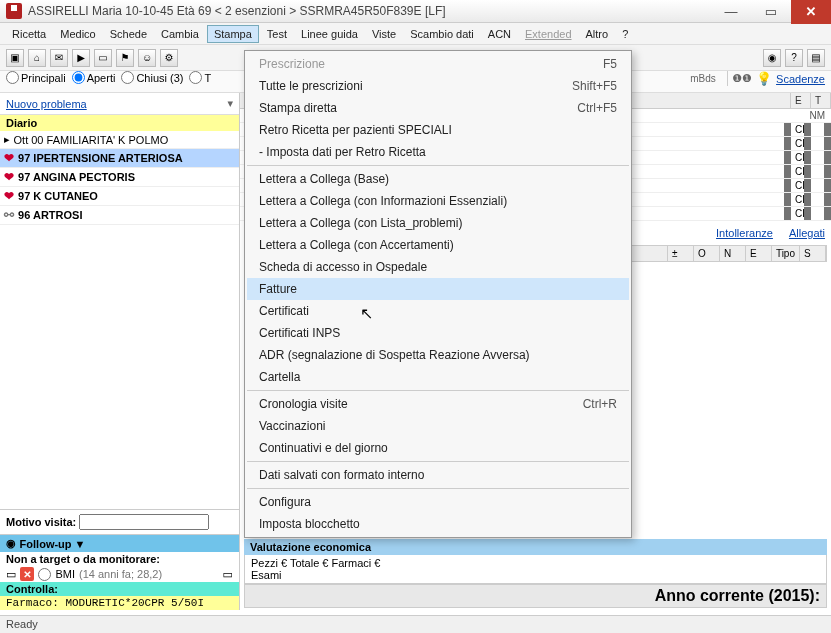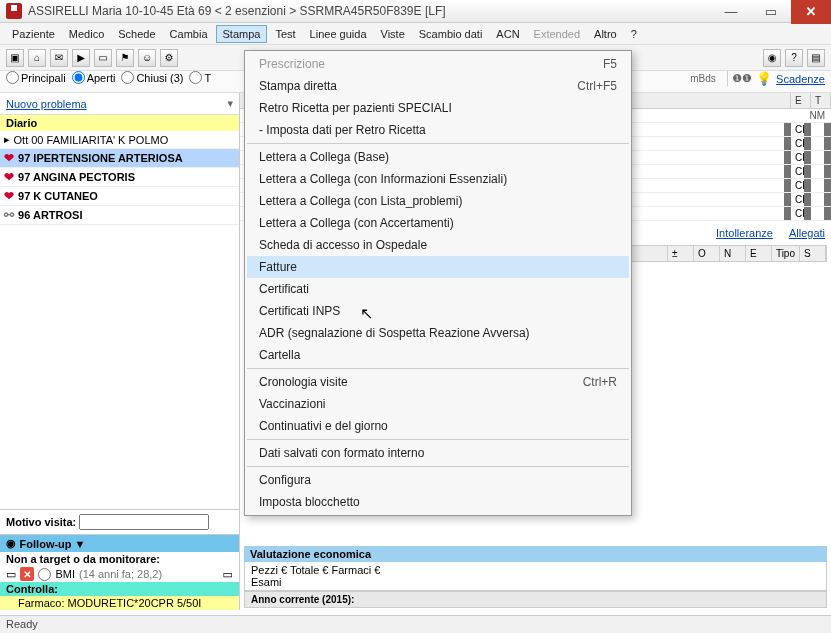--- a/index.html
+++ b/index.html
@@ -11,21 +11,21 @@
 .titlebar .appicon::before { content:""; position:absolute; top:2px; left:5px; width:6px; height:6px; background:#fff; }
 .titlebar .title { flex: 1; color: #444; font-size: 12px; }
 .winbtns { display: flex; }
 .winbtn { width: 40px; height: 26px; display:flex; align-items:center; justify-content:center; font-size:13px; color:#444; }
 .winbtn.close { background: #c0392b; color: #fff; font-weight:bold; }
 
 
 .menubar { height: 22px; display: flex; align-items: center; padding: 0 6px; background: #f4f4f4; border-bottom: 1px solid #ddd; gap: 2px; }
 .menubar .mi { padding: 2px 6px; font-size: 11px; color:#222; }
 .menubar .mi.open { background: #cfe6fb; border:1px solid #7ab; }
-.menubar .mi.disabled { color:#999; }
+.menubar .mi.disabled { color:#999;text-decoration:underline; }
 
 
 .toolbar { height: 26px; background:#f4f4f4; border-bottom:1px solid #ddd; display:flex; align-items:center; padding:0 6px; gap:4px; }
 .tb { width:18px; height:18px; border:1px solid #bbb; background:linear-gradient(#fff,#e0e0e0); display:flex; align-items:center; justify-content:center; font-size:10px; }
 
 
 .filters { height: 22px; display:flex; align-items:flex-start; padding:0 6px; gap:6px; border-bottom:1px solid #ddd; background:#fafafa; }
 .filters label { display:flex; align-items:center; gap:2px; font-size:11px; }
 .filters input[type=radio]{ margin:0; }
 .filters .rightcap { margin-left:auto; display:flex; align-items:center; gap:4px; color:#666; }
@@ -51,21 +51,21 @@
 .motivo { padding:4px 6px; border-top:1px solid #ccc; }
 .motivo input { width: 130px; font-size:11px; }
 
 
 .followblk { border-top:1px solid #ccc; }
 .folhead { background:#70c3ea; color:#000; padding:2px 6px; font-weight:bold; display:flex; align-items:center; gap:4px; }
 .folrow { padding:1px 6px; font-size:11px; display:flex; align-items:center; gap:4px; }
 .folrow .redx { width:14px; height:14px; background:#e74c3c; color:#fff; display:flex; align-items:center; justify-content:center; font-weight:bold; font-size:10px; border-radius:2px; }
 .folrow .gray { color:#777; }
 .ctrl { background:#5eead4; padding:1px 6px; font-weight:bold; }
-.farmaco { background:#ffff99; padding:1px 18px; font-size:11px; }
+.farmaco { background:#ffff99; padding:1px 6px; font-size:11px;font-family:Liberation Mono, monospace; }
 
 
 .gridhead { display:flex; background:#eee; border-bottom:1px solid #ccc; font-size:10px; color:#333; }
 .gridhead div { border-right:1px solid #ccc; padding:2px 4px; }
 .gh-n { width:30px; } .gh-p { flex:1; } .gh-e { width:20px; } .gh-t { width:20px; }
 .nm { display:flex; justify-content:flex-end; padding:1px 6px; color:#555; font-size:10px; border-bottom:1px solid #eee; }
 .gridrow { display:flex; font-size:10px; border-bottom:1px solid #eee; }
 .gridrow div { border-right:7px solid #737373; padding:1px 4px; white-space:nowrap; overflow:hidden; }
 .gr-n { width:30px; text-align:right; } .gr-p { flex:1; } .gr-e { width:20px; } .gr-t { width:20px; }
 
@@ -75,21 +75,21 @@
 
 .reshdr { display:flex; background:#eee; border:1px solid #ccc; font-size:10px; margin:0 4px; }
 .reshdr div { border-right:1px solid #ccc; padding:2px 4px; }
 
 .rightspacer { flex:1; }
 
 
 .valblk { margin:2px 4px; }
 .valhead { background:#a0d0f0; padding:2px 6px; font-weight:bold; font-size:11px; }
 .valbody { padding:2px 6px; font-size:11px; border:1px solid #ccc; border-top:none; }
-.annohead { background:#e8e8e8; padding:2px 6px; font-weight:bold; font-size:10px; border:1px solid #ccc; }
+.annohead { background:#e8e8e8; padding:2px 6px; font-weight:bold; font-size:16px; border:1px solid #ccc;text-align:right; }
 
 
 .status { position:absolute; bottom:0; left:0; right:0; height:18px; background:#f0f0f0; border-top:1px solid #ccc; padding:2px 6px; font-size:11px; color:#444; }
 
 
 .dropdown { position:absolute; top:50px; left:244px; width:388px; background:#f7f7f7; border:1px solid #999; box-shadow:3px 3px 8px rgba(0,0,0,0.25); padding:2px; z-index:10; }
 .dropdown .dmi { padding:4px 12px; font-size:12px; color:#222; display:flex; }
 .dropdown .dmi.disabled { color:#999; }
 .dropdown .dmi .shortcut { margin-left:auto; color:#555; }
 .dropdown .dmi.highlight { background:#cfe6fb; }
@@ -106,21 +106,21 @@
   <div class="appicon"></div>
   <div class="title">ASSIRELLI Maria  10-10-45  Età 69  &lt; 2 esenzioni &gt;  SSRMRA45R50F839E  [LF]</div>
   <div class="winbtns">
     <div class="winbtn">—</div>
     <div class="winbtn">▭</div>
     <div class="winbtn close">✕</div>
   </div>
 </div>
 
 <div class="menubar" id="menubar">
-    <span class="mi">Paziente</span>
+    <span class="mi">Ricetta</span>
     <span class="mi">Medico</span>
     <span class="mi">Schede</span>
     <span class="mi">Cambia</span>
     <span class="mi open">Stampa</span>
     <span class="mi">Test</span>
     <span class="mi">Linee guida</span>
     <span class="mi">Viste</span>
     <span class="mi">Scambio dati</span>
     <span class="mi">ACN</span>
     <span class="mi disabled">Extended</span>
@@ -307,20 +307,24 @@
 </div>
 
 <div class="status">Ready</div>
 
 <div class="dropdown" id="dropdown">
     <div class="dmi disabled">
       <span>Prescrizione</span>
       <span class="shortcut">F5</span>
     </div>
     <div class="dmi">
+      <span>Tutte le prescrizioni</span>
+      <span class="shortcut">Shift+F5</span>
+    </div>
+    <div class="dmi">
       <span>Stampa diretta</span>
       <span class="shortcut">Ctrl+F5</span>
     </div>
     <div class="dmi">
       <span>Retro Ricetta per pazienti SPECIALI</span>
     </div>
     <div class="dmi">
       <span>- Imposta dati per Retro Ricetta</span>
     </div>
     <hr>

